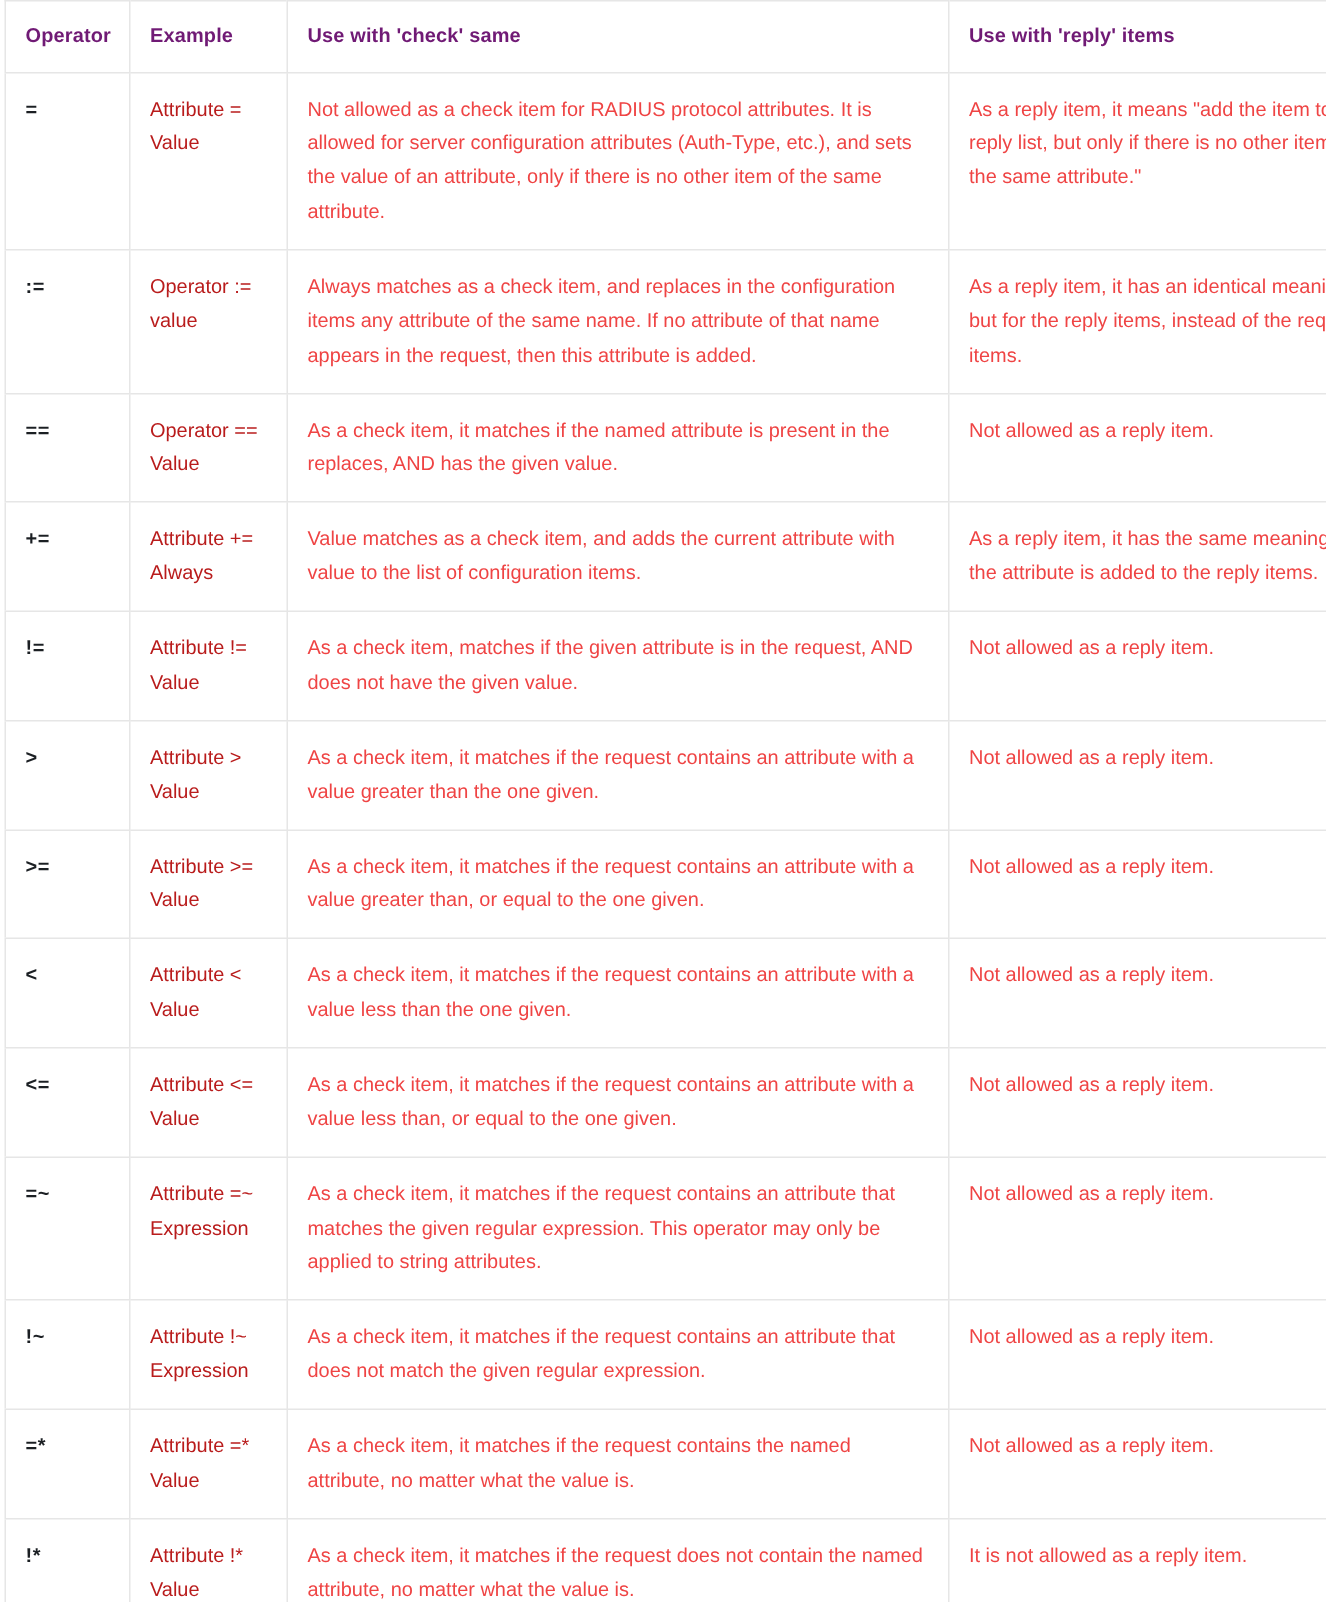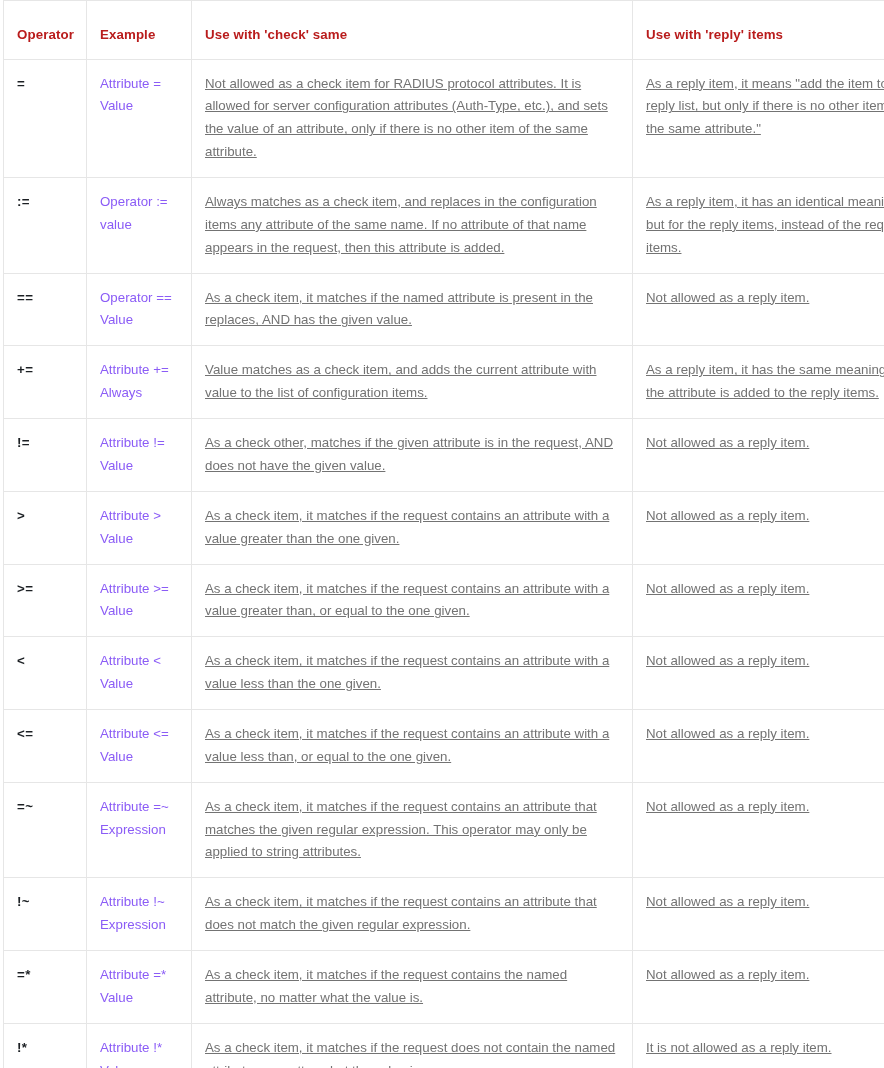--- a/index.html
+++ b/index.html
@@ -41,45 +41,44 @@
     border-right: 1px solid #e6e6e6;
     border-bottom: 1px solid #e6e6e6;
     vertical-align: top;
     text-align: left;
     padding: 13px 14px 13px 13px;
     font-size: 13.3px;
     line-height: 1.72;
   }
 
   table.op-table thead th {
-    padding-top: 25px;
+    padding-top: 14px;
     padding-bottom: 14px;
     font-weight: bold;
     font-size: 13.3px;
-    color: #b91c1c;
+    color: #701a75;
     letter-spacing: 0.1px;
     line-height: 1.4;
   }
 
   td.cell-operator {
     font-weight: bold;
     color: #1b1f23;
     font-size: 12.6px;
     letter-spacing: 0.4px;
     white-space: nowrap;
   }
 
   td.cell-example {
-    color: #8b5cf6;
+    color: #b91c1c;
   }
 
   td.cell-check,
   td.cell-reply {
-    color: #737373;
-    text-decoration: underline;
+    color: #ef4444;
   }
 
   
   tbody tr { background: #fff; }
 </style>
 </head>
 <body>
 
 <div class="table-wrap">
   <table class="op-table">
@@ -118,21 +117,21 @@
         </tr>
         <tr>
           <td class="cell-operator">+=</td>
           <td class="cell-example">Attribute += Always</td>
           <td class="cell-check">Value matches as a check item, and adds the current attribute with value to the list of configuration items.</td>
           <td class="cell-reply">As a reply item, it has the same meaning, but the attribute is added to the reply items.</td>
         </tr>
         <tr>
           <td class="cell-operator">!=</td>
           <td class="cell-example">Attribute != Value</td>
-          <td class="cell-check">As a check other, matches if the given attribute is in the request, AND does not have the given value.</td>
+          <td class="cell-check">As a check item, matches if the given attribute is in the request, AND does not have the given value.</td>
           <td class="cell-reply">Not allowed as a reply item.</td>
         </tr>
         <tr>
           <td class="cell-operator">&gt;</td>
           <td class="cell-example">Attribute &gt; Value</td>
           <td class="cell-check">As a check item, it matches if the request contains an attribute with a value greater than the one given.</td>
           <td class="cell-reply">Not allowed as a reply item.</td>
         </tr>
         <tr>
           <td class="cell-operator">&gt;=</td>

